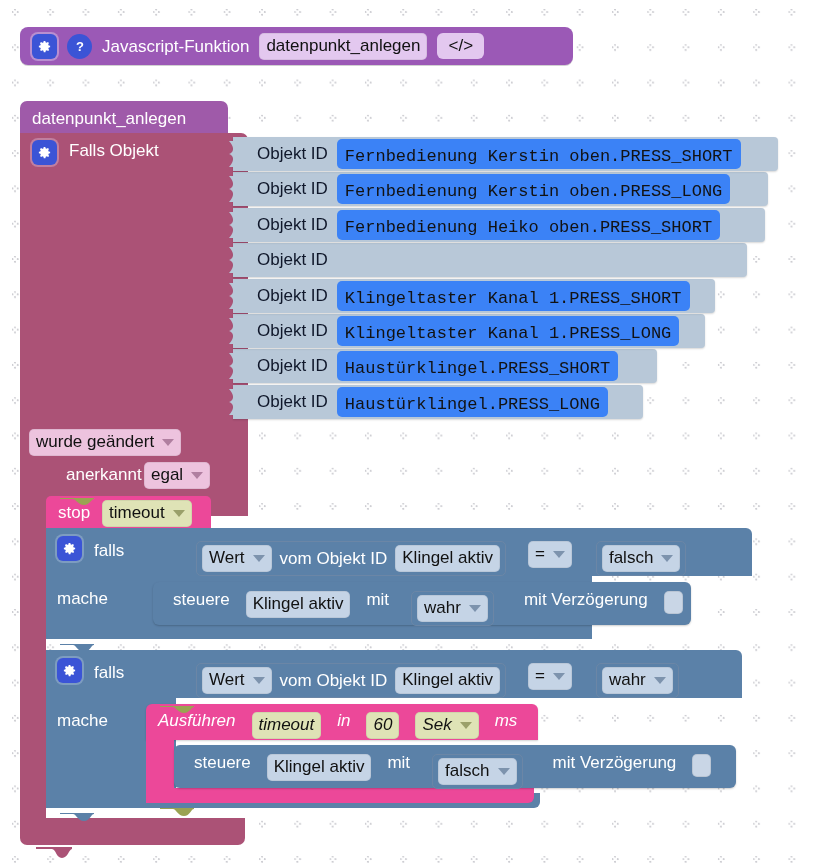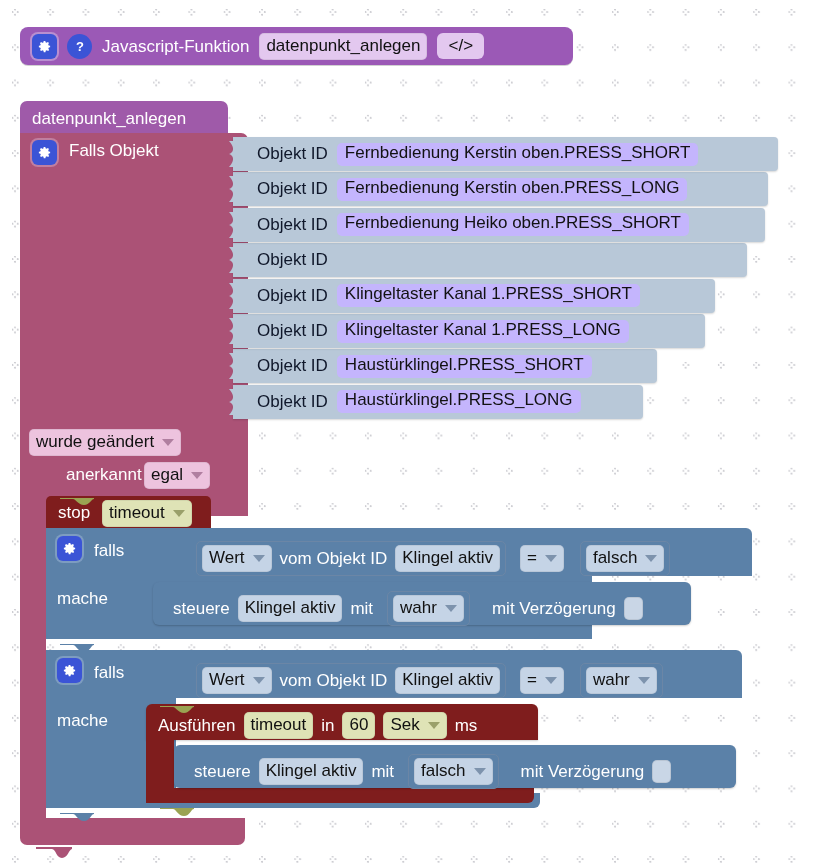--- a/index.html
+++ b/index.html
@@ -121,29 +121,29 @@
     border-radius:0 4px 4px 0;
     display:flex;align-items:center;
     padding-left:24px;
     box-sizing:border-box;
     box-shadow:0 1px 2px rgba(0,0,0,.16);
   }
   .oidrow .oidlabel{
     color:#0f172a;font-size:17px;margin-right:9px;white-space:nowrap;
   }
   .oidrow .oidval{
-    background:#c4b5fd;color:#121212;font-size:17px;
-    border-radius:5px;padding:0 8px 3px 8px;white-space:nowrap;
+    background:#3b82f6;color:#121212;font-size:17px;
+    border-radius:5px;padding:8px 8px 3px 8px;white-space:nowrap;font-family:Liberation Mono, monospace;
   }
 
   
   .blue{background:#5b81a8;}
-  .olive{background:#7f1d1d;}
-
-  .rowline{display:flex;align-items:center;gap:8px;}
+  .olive{background:#ec4899;}
+
+  .rowline{display:flex;align-items:flex-start;gap:16px;}
 </style>
 </head>
 <body>
 
 <div id="griddots"></div>
 
 <div id="hdr">
   <span class="iconbtn">
     <svg width="15" height="15" viewBox="0 0 16 16">
         <path fill="#fff" d="M8 5.2A2.8 2.8 0 1 0 8 10.8 2.8 2.8 0 0 0 8 5.2zm0 4.1A1.3 1.3 0 1 1 8 6.7a1.3 1.3 0 0 1 0 2.6z"></path>
@@ -371,21 +371,21 @@
   <svg width="34" height="9" viewBox="0 0 34 9">
       <path fill="#9aa352" d="M0 0h34v1c-3 0-4 7-10 7S16 1 13 1H0z"></path>
     </svg>
 </div>
 <div class="layer" style="left:160px;top:700px;">
   <svg width="34" height="8" viewBox="0 0 34 8">
       <path fill="#9aa352" d="M0 0h34v1c-3 0-4 6-10 6S16 1 13 1H0z"></path>
     </svg>
 </div>
 
-<div class="rowline" style="position:absolute;left:158px;top:712px;">
+<div class="rowline" style="position:absolute;left:158px;top:712px;font-style:italic;">
   <span class="lbl">Ausführen</span>
   <span class="chip olive">timeout</span>
   <span class="lbl">in</span>
   <span class="chip olive">60</span>
   <span class="chip olive" style="">
     <span>Sek</span>
     <span class="caret olivec"></span>
   </span>
   <span class="lbl">ms</span>
 </div>

